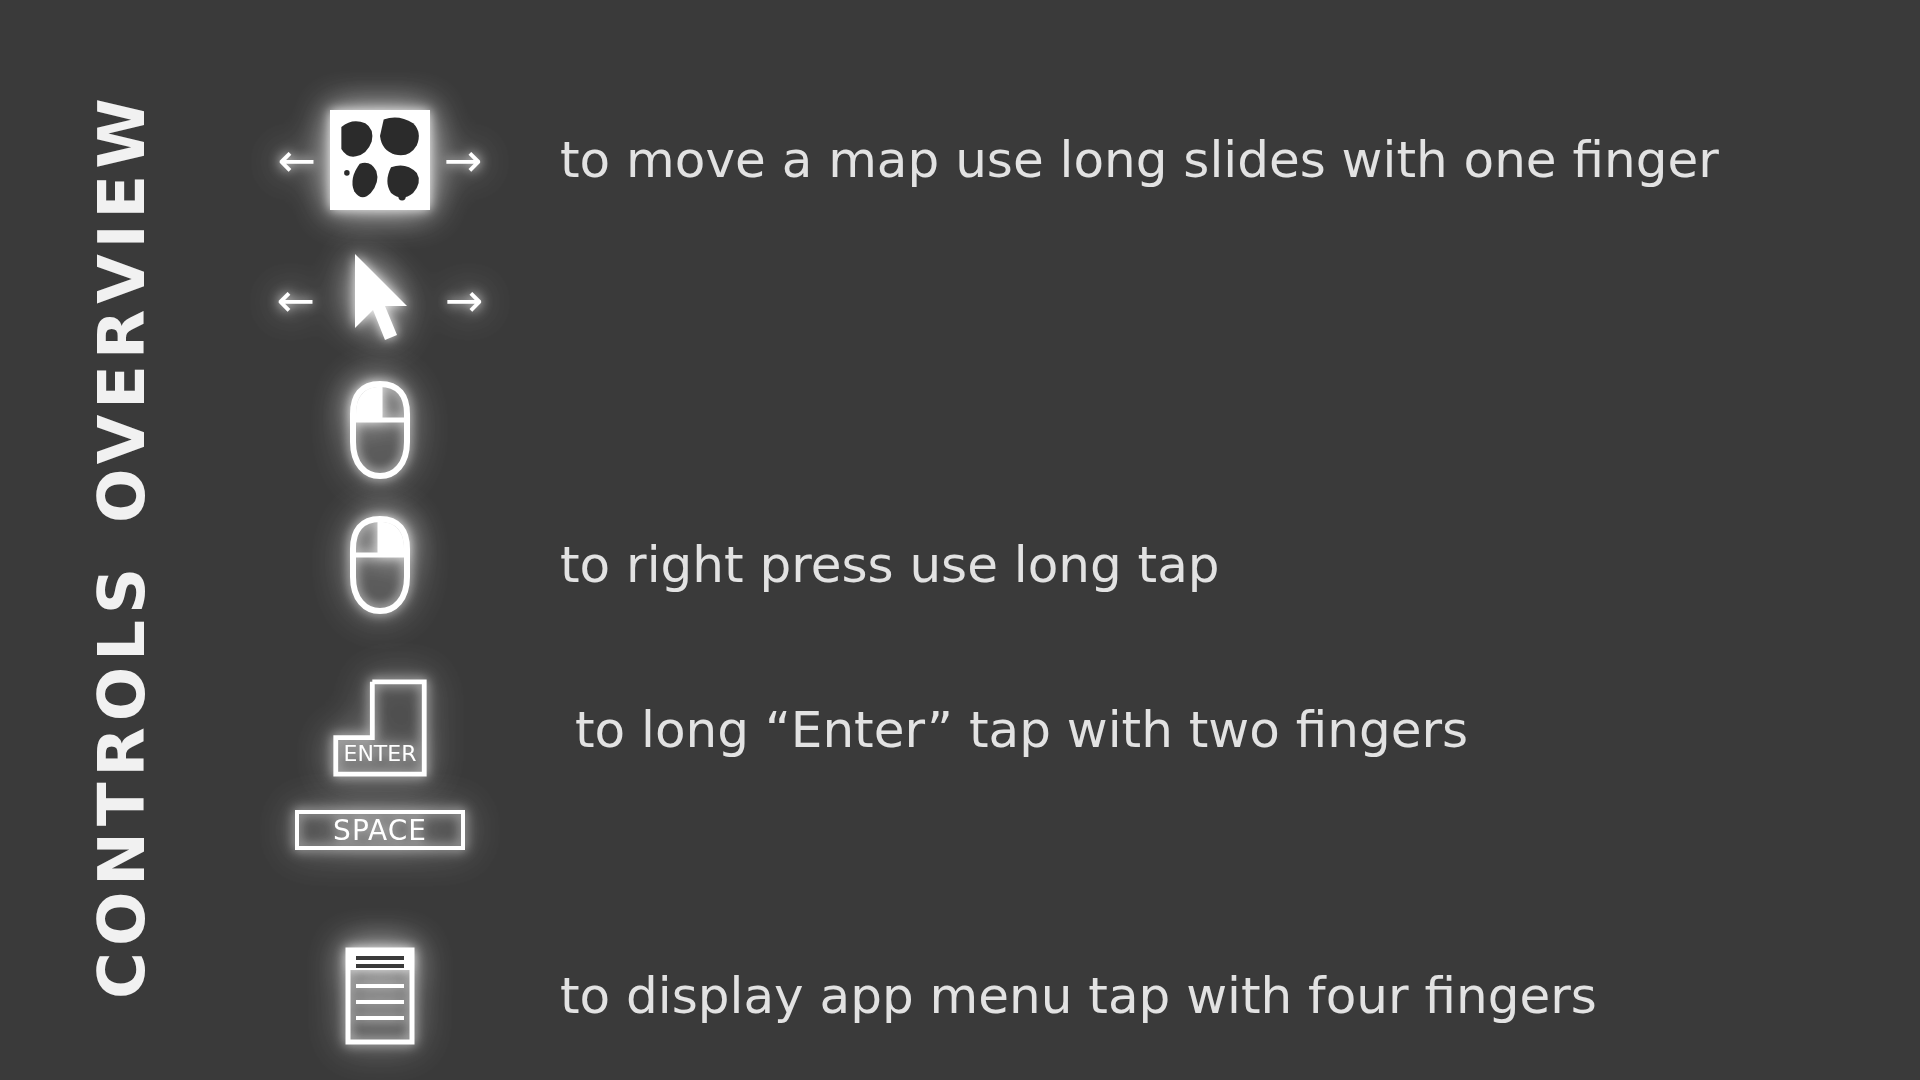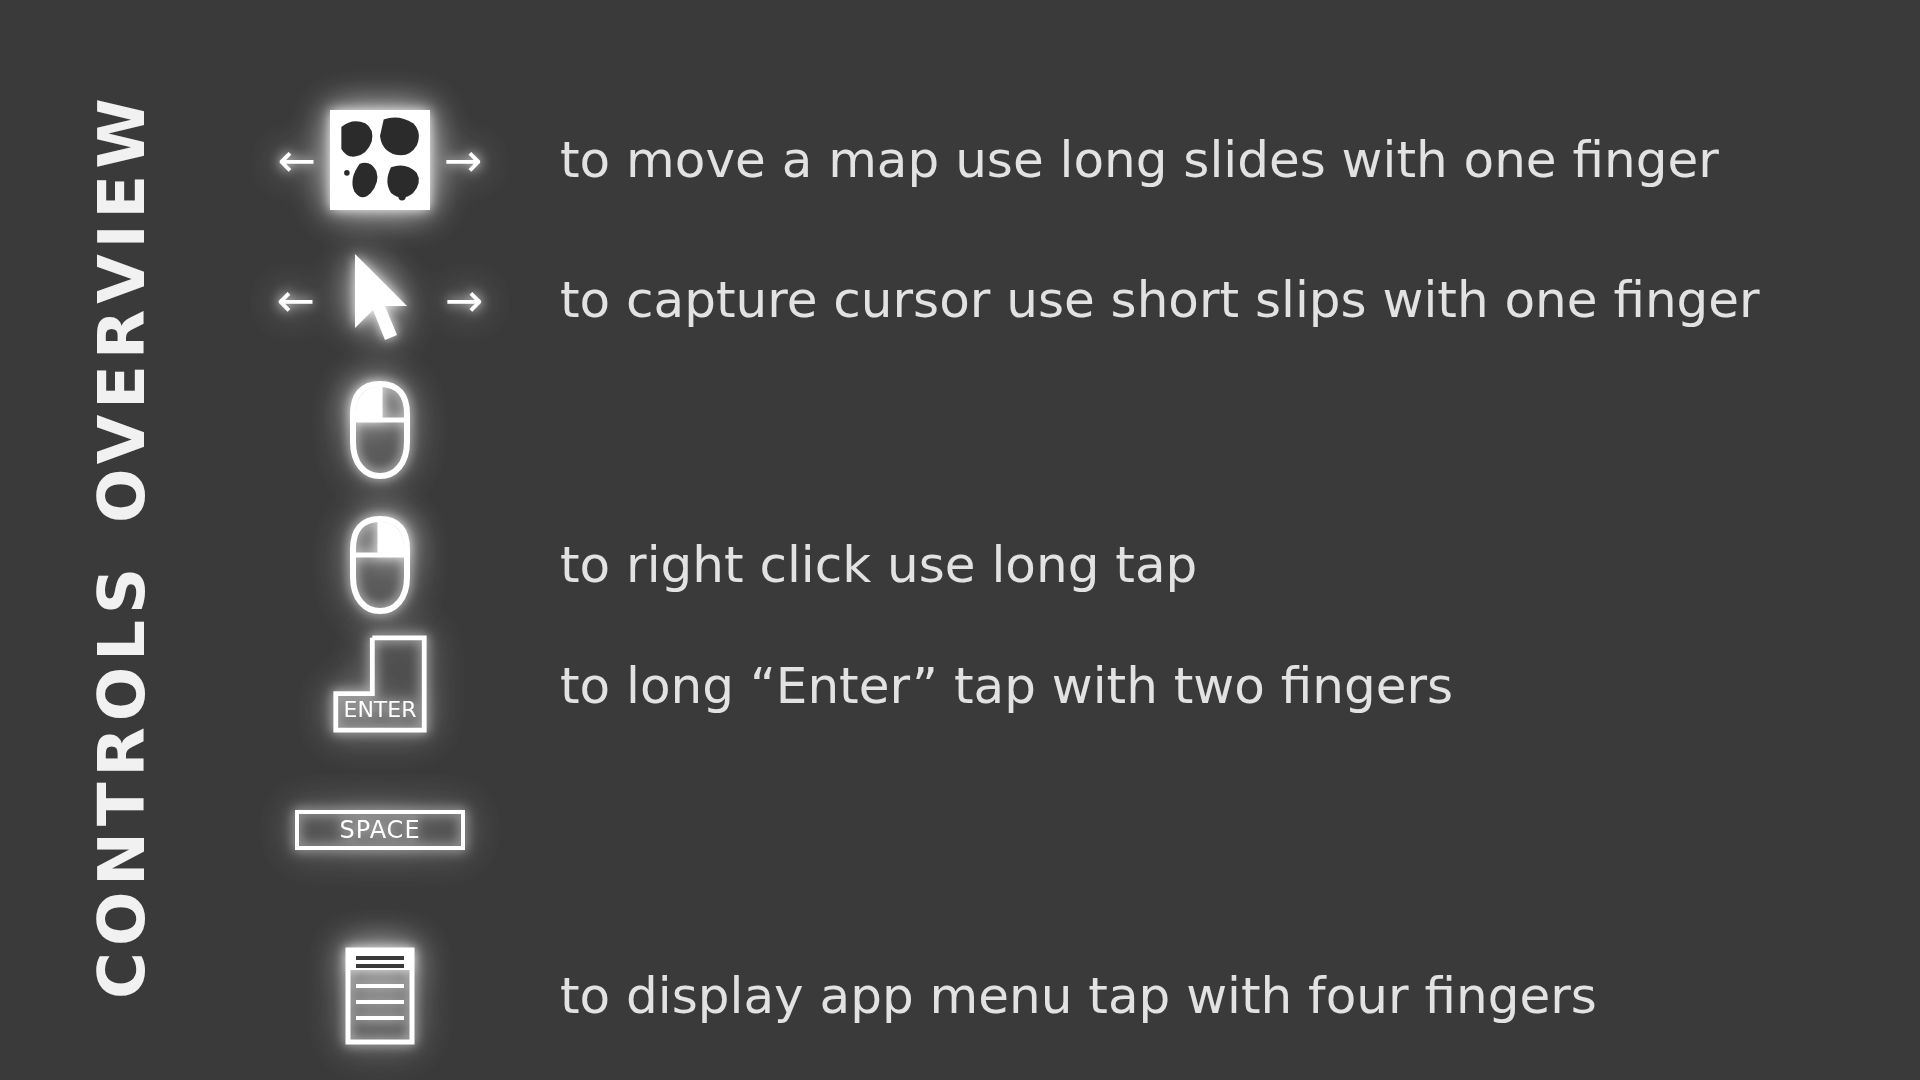--- a/index.html
+++ b/index.html
@@ -81,30 +81,30 @@
   .enter-svg { width: 100px; height: 100px; }
   .enter-label {
     position:absolute; font-size:22px; color:#fff; font-weight:500;
     bottom: 16px; left:50%; transform:translateX(-50%);
   }
   
   .spacekey {
     width: 170px; height: 40px;
     border: 4px solid #fff;
     display:flex; align-items:center; justify-content:center;
-    font-size: 24px; color:#fff; letter-spacing:1px;
+    font-size: 28px; color:#fff; letter-spacing:1px;
   }
   
   .menu-svg { width: 72px; height: 100px; }
   
   .r1 { top: 100px; }
   .r2 { top: 240px; }
   .r3 { top: 370px; }
   .r4 { top: 505px; }
-  .r5 { top: 616px; }
+  .r5 { top: 660px; gap: 15px; }
   .r5 .iconcell { height: 140px; }
   .r6 { top: 790px; }
   .r6 .iconcell { height: 80px; }
   .r7 { top: 936px; }
 </style>
 </head>
 <body>
 
 <div class="stage">
 
@@ -135,21 +135,20 @@
   <div class="row r2">
     <div class="iconcell">
       <div class="cursor-wrap glow">
         <span class="arrow">←</span>
         <svg class="cursor-svg" viewBox="0 0 70 100">
           <path fill="#fff" d="M10 4 L10 78 L28 60 L40 90 L52 85 L40 56 L62 56 Z"></path>
         </svg>
         <span class="arrow">→</span>
       </div>
     </div>
-    <div class="desc">to capture cursor use short slips with one finger</div>
   </div>
 
   <div class="row r3">
     <div class="iconcell">
       <svg class="mouse-svg glow" viewBox="0 0 66 100">
         <path d="M33 4 C14 4 6 16 6 34 L6 62 C6 84 18 96 33 96 C48 96 60 84 60 62 L60 34 C60 16 52 4 33 4 Z" fill="none" stroke="#fff" stroke-width="6"></path>
         <line x1="33" y1="6" x2="33" y2="40" stroke="#fff" stroke-width="5"></line>
         <line x1="8" y1="40" x2="58" y2="40" stroke="#fff" stroke-width="5"></line>
         <path d="M33 7 C17 7 9 17 9 34 L9 38 L33 38 Z" fill="#fff"></path>
       </svg>
@@ -158,21 +157,21 @@
 
   <div class="row r4">
     <div class="iconcell">
       <svg class="mouse-svg glow" viewBox="0 0 66 100">
         <path d="M33 4 C14 4 6 16 6 34 L6 62 C6 84 18 96 33 96 C48 96 60 84 60 62 L60 34 C60 16 52 4 33 4 Z" fill="none" stroke="#fff" stroke-width="6"></path>
         <line x1="33" y1="6" x2="33" y2="40" stroke="#fff" stroke-width="5"></line>
         <line x1="8" y1="40" x2="58" y2="40" stroke="#fff" stroke-width="5"></line>
         <path d="M33 7 C49 7 57 17 57 34 L57 38 L33 38 Z" fill="#fff"></path>
       </svg>
     </div>
-    <div class="desc">to right click use long tap</div>
+    <div class="desc">to right press use long tap</div>
   </div>
 
   <div class="row r5">
     <div class="iconcell">
       <div class="glow" style="position:relative; width:100px; height:104px;">
         <svg class="enter-svg" viewBox="0 0 100 104" style="overflow:visible">
           <polyline points="42,4 96,4 96,100 4,100 4,62 42,62 42,4" fill="none" stroke="#fff" stroke-width="5" stroke-linejoin="miter"></polyline>
         </svg>
         <div class="enter-label">ENTER</div>
       </div>

